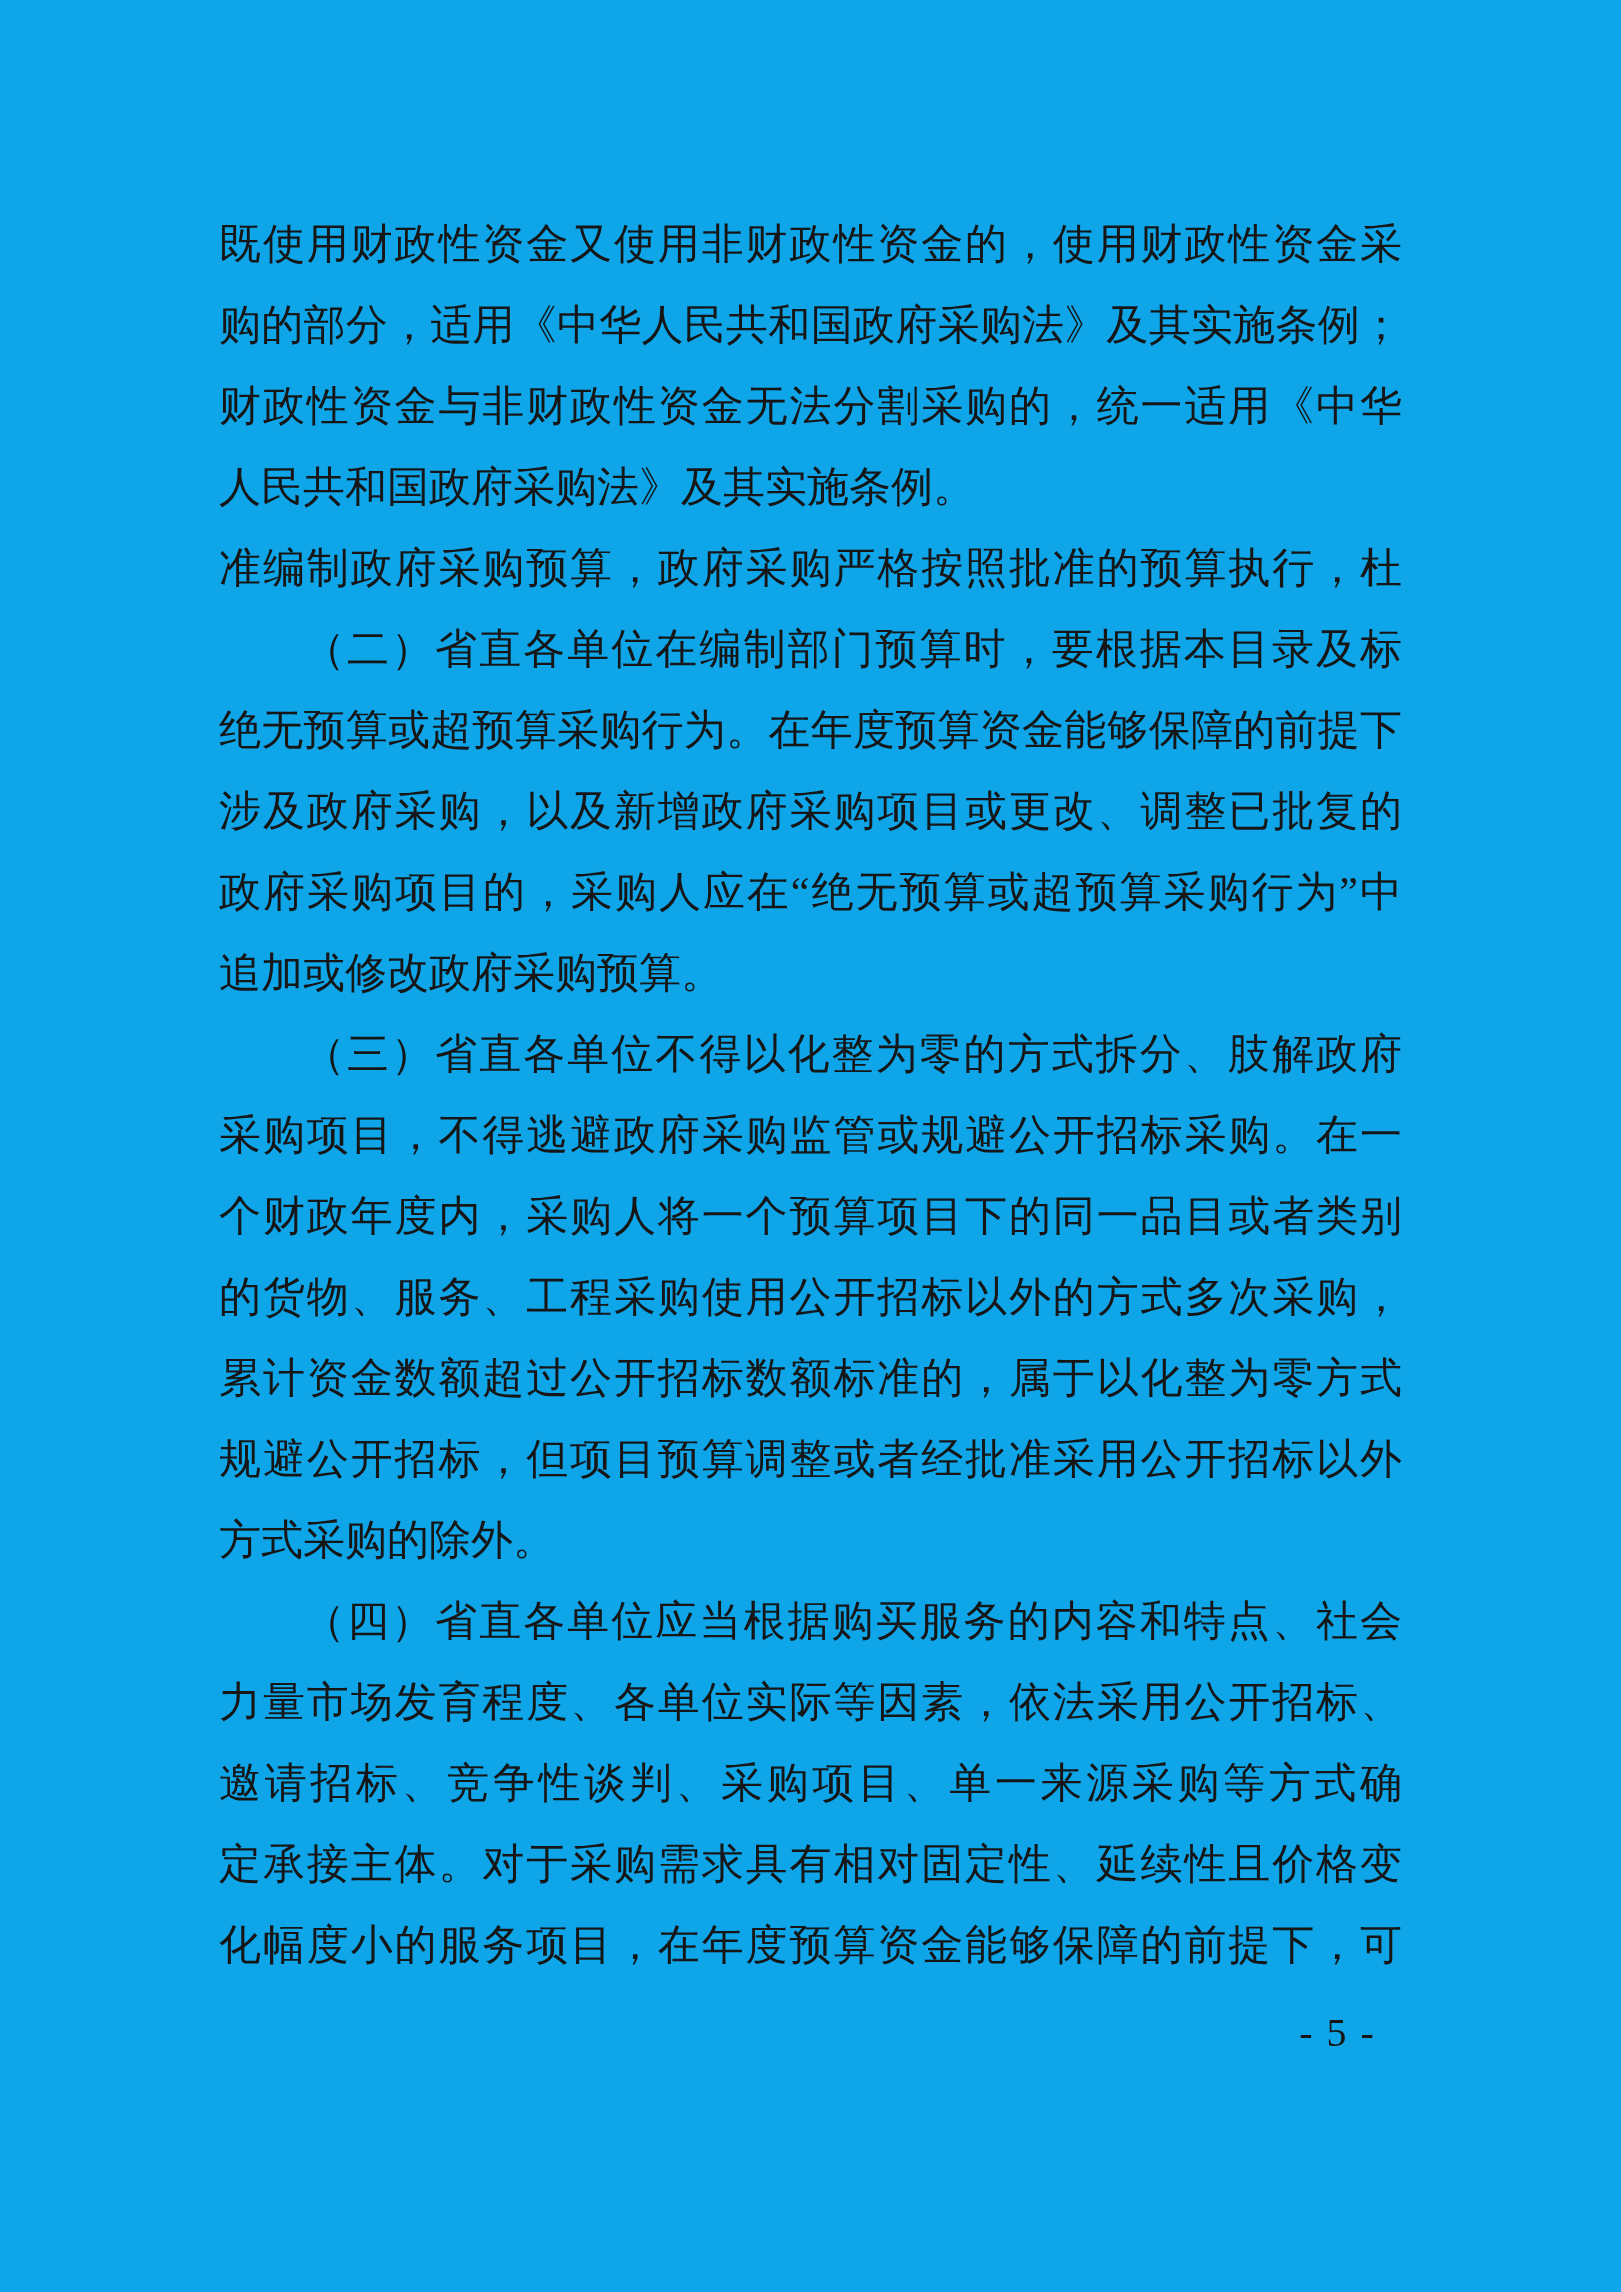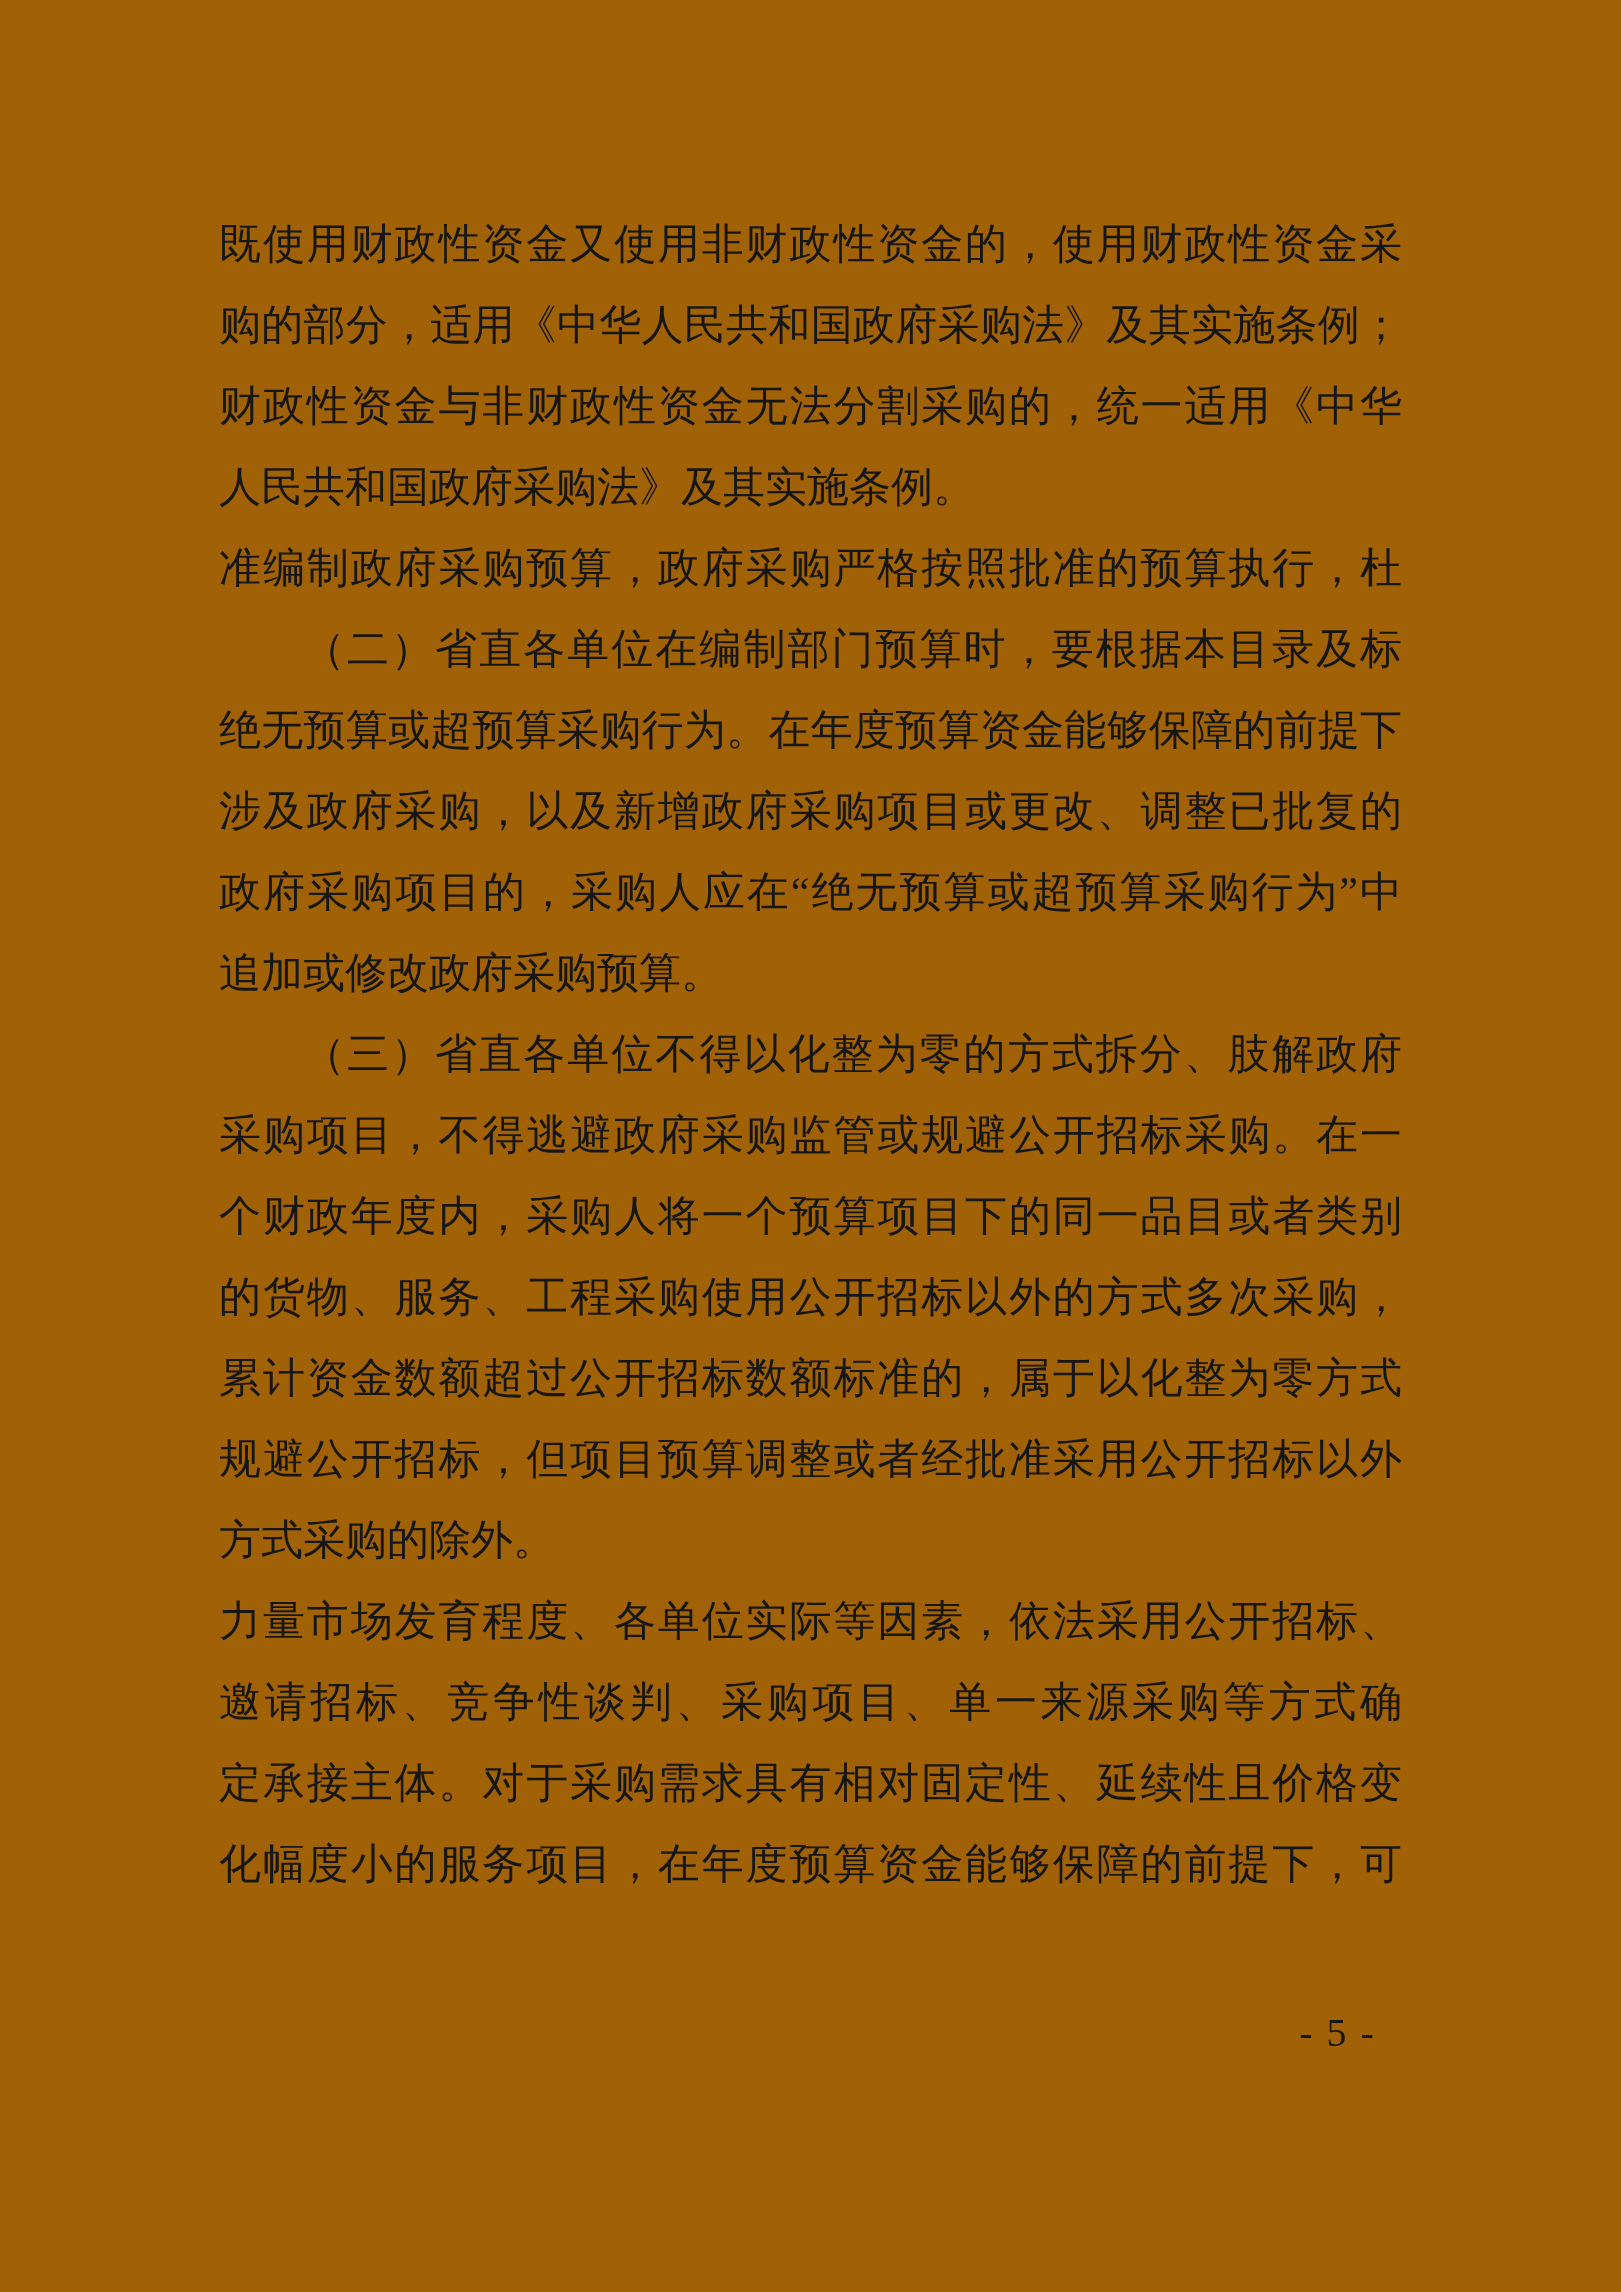--- a/index.html
+++ b/index.html
@@ -4,21 +4,21 @@
 <style>
   html, body {
     margin: 0;
     padding: 0;
     background: #9e9e9e;
   }
   .page {
     position: relative;
     width: 1621px;
     height: 2293px;
-    background: #a16207;
+    background: #0ea5e9;
     overflow: hidden;
     font-family: "Liberation Serif", "DejaVu Serif", serif;
     color: #161616;
   }
   .text-block {
     position: absolute;
     left: 219px;
     top: 204px;
     width: 1183px;
     font-size: 42px;
@@ -72,20 +72,21 @@
       <div class="paragraph">
         <div class="line fill indent">（三）省直各单位不得以化整为零的方式拆分、肢解政府</div>
         <div class="line fill">采购项目，不得逃避政府采购监管或规避公开招标采购。在一</div>
         <div class="line fill">个财政年度内，采购人将一个预算项目下的同一品目或者类别</div>
         <div class="line fill">的货物、服务、工程采购使用公开招标以外的方式多次采购，</div>
         <div class="line fill">累计资金数额超过公开招标数额标准的，属于以化整为零方式</div>
         <div class="line fill">规避公开招标，但项目预算调整或者经批准采用公开招标以外</div>
         <div class="line">方式采购的除外。</div>
       </div>
       <div class="paragraph">
+        <div class="line fill indent">（四）省直各单位应当根据购买服务的内容和特点、社会</div>
         <div class="line fill">力量市场发育程度、各单位实际等因素，依法采用公开招标、</div>
         <div class="line fill">邀请招标、竞争性谈判、采购项目、单一来源采购等方式确</div>
         <div class="line fill">定承接主体。对于采购需求具有相对固定性、延续性且价格变</div>
         <div class="line fill">化幅度小的服务项目，在年度预算资金能够保障的前提下，可</div>
       </div>
     </div>
   <div class="page-number">- 5 -</div>
 </div>
 
 

